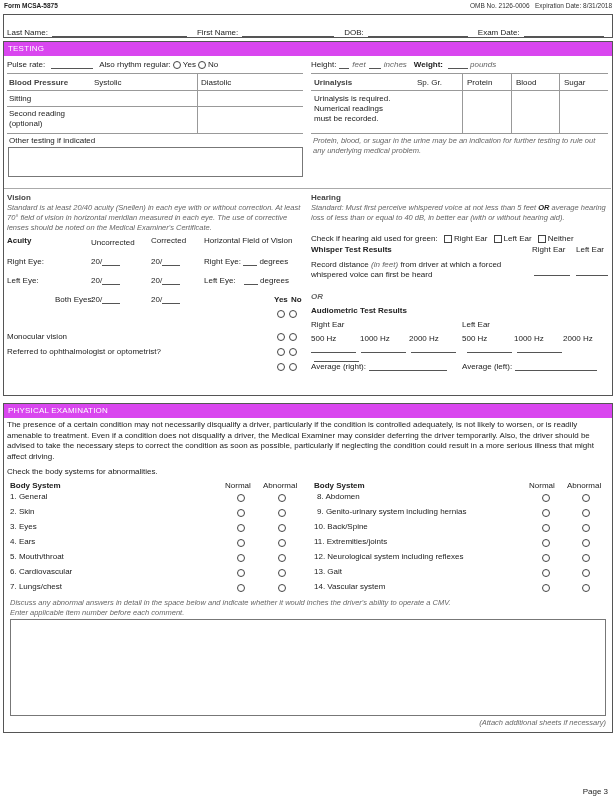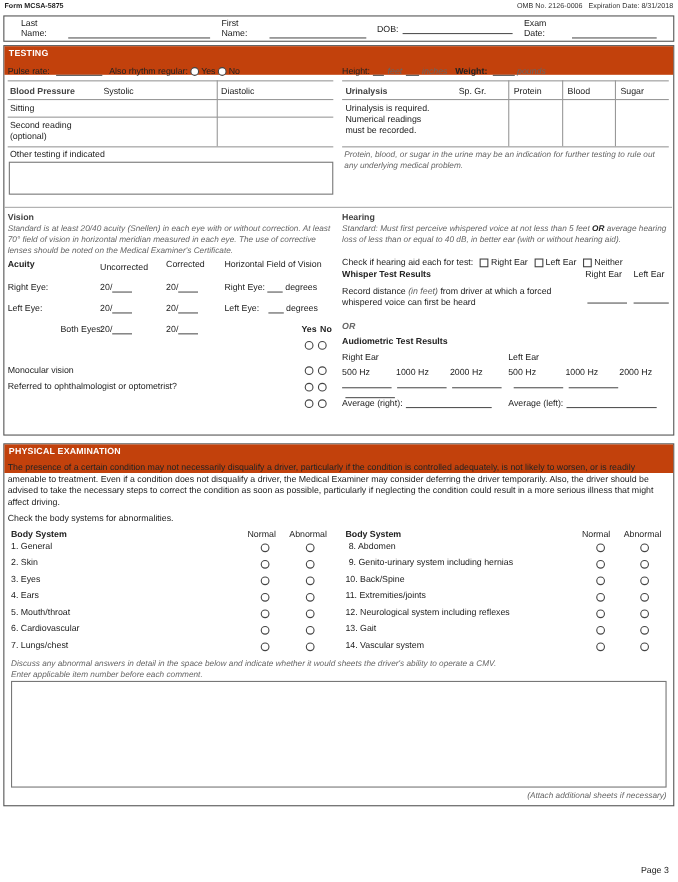--- a/index.html
+++ b/index.html
@@ -2,25 +2,25 @@
 <html><head>
 <meta charset="utf-8">
 <style>
   * { box-sizing: border-box; margin: 0; padding: 0; }
   html, body { width: 616px; height: 802px; background: #fff; }
   body { font-family: "Liberation Sans", sans-serif; color: #222; font-size: 8px; position: relative; overflow: hidden; }
   .abs { position: absolute; }
   .topbar { left: 4px; right: 4px; top: 2px; height: 10px; display: flex; justify-content: space-between; font-size: 6.5px; }
   .topbar .form-id { font-weight: bold; }
   .topbar .omb { color: #333; }
-  .namebox { left: 3px; top: 14px; width: 610px; height: 24px; border: 1.5px solid #555; display: flex; align-items: center; padding: 0 15px; font-size: 8px; }
+  .namebox { left: 3px; top: 14px; width: 610px; height: 24px; border: 1.5px solid #555; display: flex; align-items: flex-end; padding: 0 3px; font-size: 8px; }
   .namebox .fld { display: flex; align-items: flex-end; }
   .namebox .line { border-bottom: 1px solid #555; height: 10px; margin-left: 4px; margin-right: 10px; }
   .section-box { border: 1.5px solid #555; }
-  .section-header { background: #c2410c; color: #fff; font-weight: bold; font-size: 8px; height: 26px; line-height: 13px; padding-left: 4px; letter-spacing: 0.2px; }
+  .section-header { background: #d946ef; color: #fff; font-weight: normal; font-size: 8px; height: 14px; line-height: 13px; padding-left: 4px; letter-spacing: 0.2px; }
   .testing { left: 3px; top: 41px; width: 610px; height: 355px; }
   .physical { left: 3px; top: 403px; width: 610px; height: 330px; }
   .row { position: absolute; display: flex; align-items: center; }
   .radio { display: inline-block; width: 8px; height: 8px; border: 1px solid #444; border-radius: 50%; vertical-align: middle; margin: 0 2px; background: #fff; }
   .chk { display: inline-block; width: 8px; height: 8px; border: 1px solid #444; vertical-align: middle; margin: 0 2px; background: #fff; }
   .uline { display: inline-block; border-bottom: 1px solid #555; height: 9px; vertical-align: bottom; }
   .it { font-style: italic; color: #666; }
   .b { font-weight: bold; }
   .hline { position: absolute; height: 1px; background: #999; }
   .vline { position: absolute; width: 1px; background: #999; }
@@ -146,21 +146,21 @@
   <div class="tbl-cell" style="left:271px;top:267px;"><span class="radio"></span><span class="radio"></span></div>
   <div class="tbl-cell" style="left:3px;top:290px;">Monocular vision</div>
   <div class="tbl-cell" style="left:271px;top:290px;"><span class="radio"></span><span class="radio"></span></div>
   <div class="tbl-cell" style="left:3px;top:305px;">Referred to ophthalmologist or optometrist?</div>
   <div class="tbl-cell" style="left:271px;top:305px;"><span class="radio"></span><span class="radio"></span></div>
   <div class="tbl-cell" style="left:271px;top:320px;"><span class="radio"></span><span class="radio"></span></div>
 
   <div class="tbl-cell b" style="left:307px;top:151px;color:#444">Hearing</div>
   <div class="tbl-cell it small" style="left:307px;top:161px;width:298px;line-height:10px;"><span>Standard: Must first perceive whispered voice at not less than 5 feet </span><span class="b" style="color:#222;font-style:italic">OR</span><span> average hearing loss of less than or equal to 40 dB, in better ear (with or without hearing aid).</span></div>
   <div class="tbl-cell" style="left:307px;top:192px;">
-    <span>Check if hearing aid each for test:</span>
+    <span>Check if hearing aid used for green:</span>
     <span class="chk" style="margin-left:4px"></span><span>Right Ear</span>
     <span class="chk" style="margin-left:4px"></span><span>Left Ear</span>
     <span class="chk" style="margin-left:4px"></span><span>Neither</span>
   </div>
   <div class="tbl-cell b" style="left:307px;top:203px;">Whisper Test Results</div>
   <div class="tbl-cell" style="left:528px;top:203px;">Right Ear</div>
   <div class="tbl-cell" style="left:572px;top:203px;">Left Ear</div>
   <div class="tbl-cell" style="left:307px;top:218px;line-height:10px;"><span>Record distance </span><span class="it">(in feet)</span><span> from driver at which a forced</span><br><span>whispered voice can first be heard</span></div>
   <div class="tbl-cell" style="left:530px;top:225px;"><span class="uline" style="width:36px"></span><span class="uline" style="width:32px;margin-left:6px"></span></div>
   <div class="tbl-cell it b" style="left:307px;top:250px;color:#666">OR</div>
@@ -236,18 +236,18 @@
   <div class="tbl-cell" style="left:576px;top:119px;"><span class="radio"></span></div>
   <div class="tbl-cell" style="left:536px;top:134px;"><span class="radio"></span></div>
   <div class="tbl-cell" style="left:576px;top:134px;"><span class="radio"></span></div>
   <div class="tbl-cell" style="left:536px;top:149px;"><span class="radio"></span></div>
   <div class="tbl-cell" style="left:576px;top:149px;"><span class="radio"></span></div>
   <div class="tbl-cell" style="left:536px;top:164px;"><span class="radio"></span></div>
   <div class="tbl-cell" style="left:576px;top:164px;"><span class="radio"></span></div>
   <div class="tbl-cell" style="left:536px;top:179px;"><span class="radio"></span></div>
   <div class="tbl-cell" style="left:576px;top:179px;"><span class="radio"></span></div>
 
-  <div class="tbl-cell it small" style="left:6px;top:194px;line-height:10px;"><span>Discuss any abnormal answers in detail in the space below and indicate whether it would sheets the driver's ability to operate a CMV.</span><br><span>Enter applicable item number before each comment.</span></div>
+  <div class="tbl-cell it small" style="left:6px;top:194px;line-height:10px;"><span>Discuss any abnormal answers in detail in the space below and indicate whether it would inches the driver's ability to operate a CMV.</span><br><span>Enter applicable item number before each comment.</span></div>
   <div class="textarea" style="left:6px;top:215px;width:596px;height:97px;"></div>
   <div class="tbl-cell it small" style="right:6px;top:314px;">(Attach additional sheets if necessary)</div>
 </div>
 
 <div class="abs page-num">Page 3</div>
 
 </body></html>

